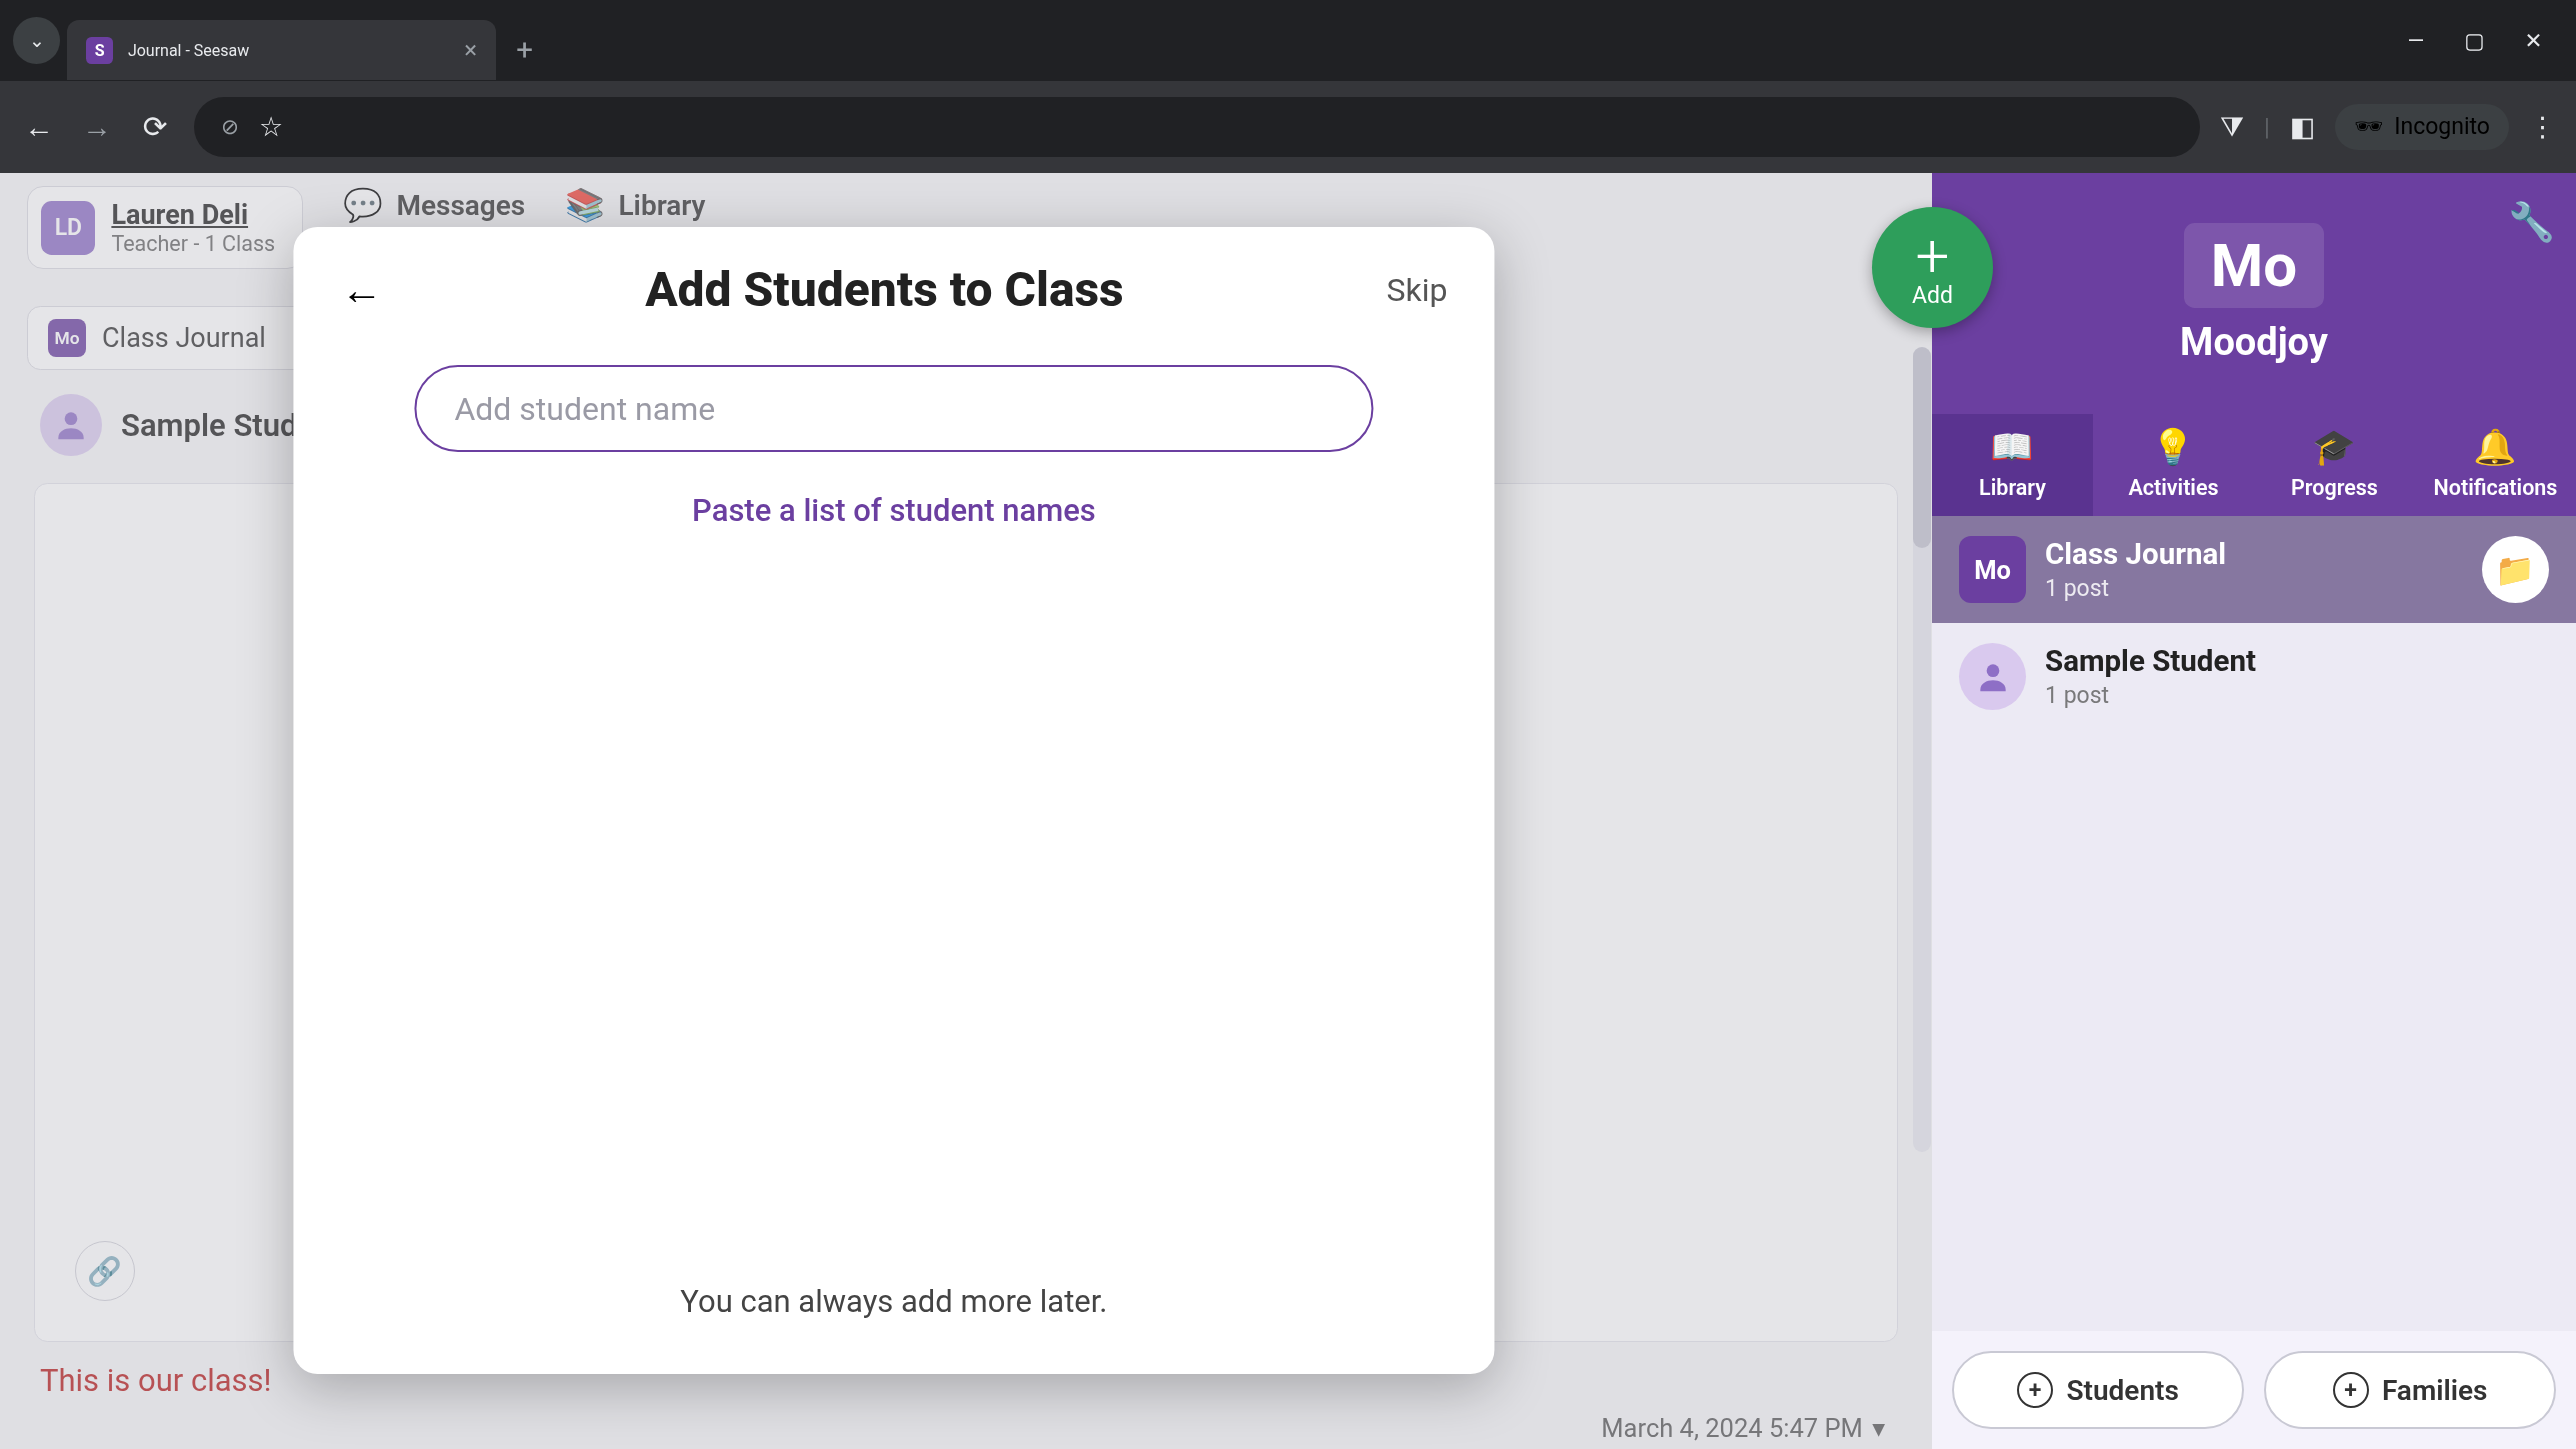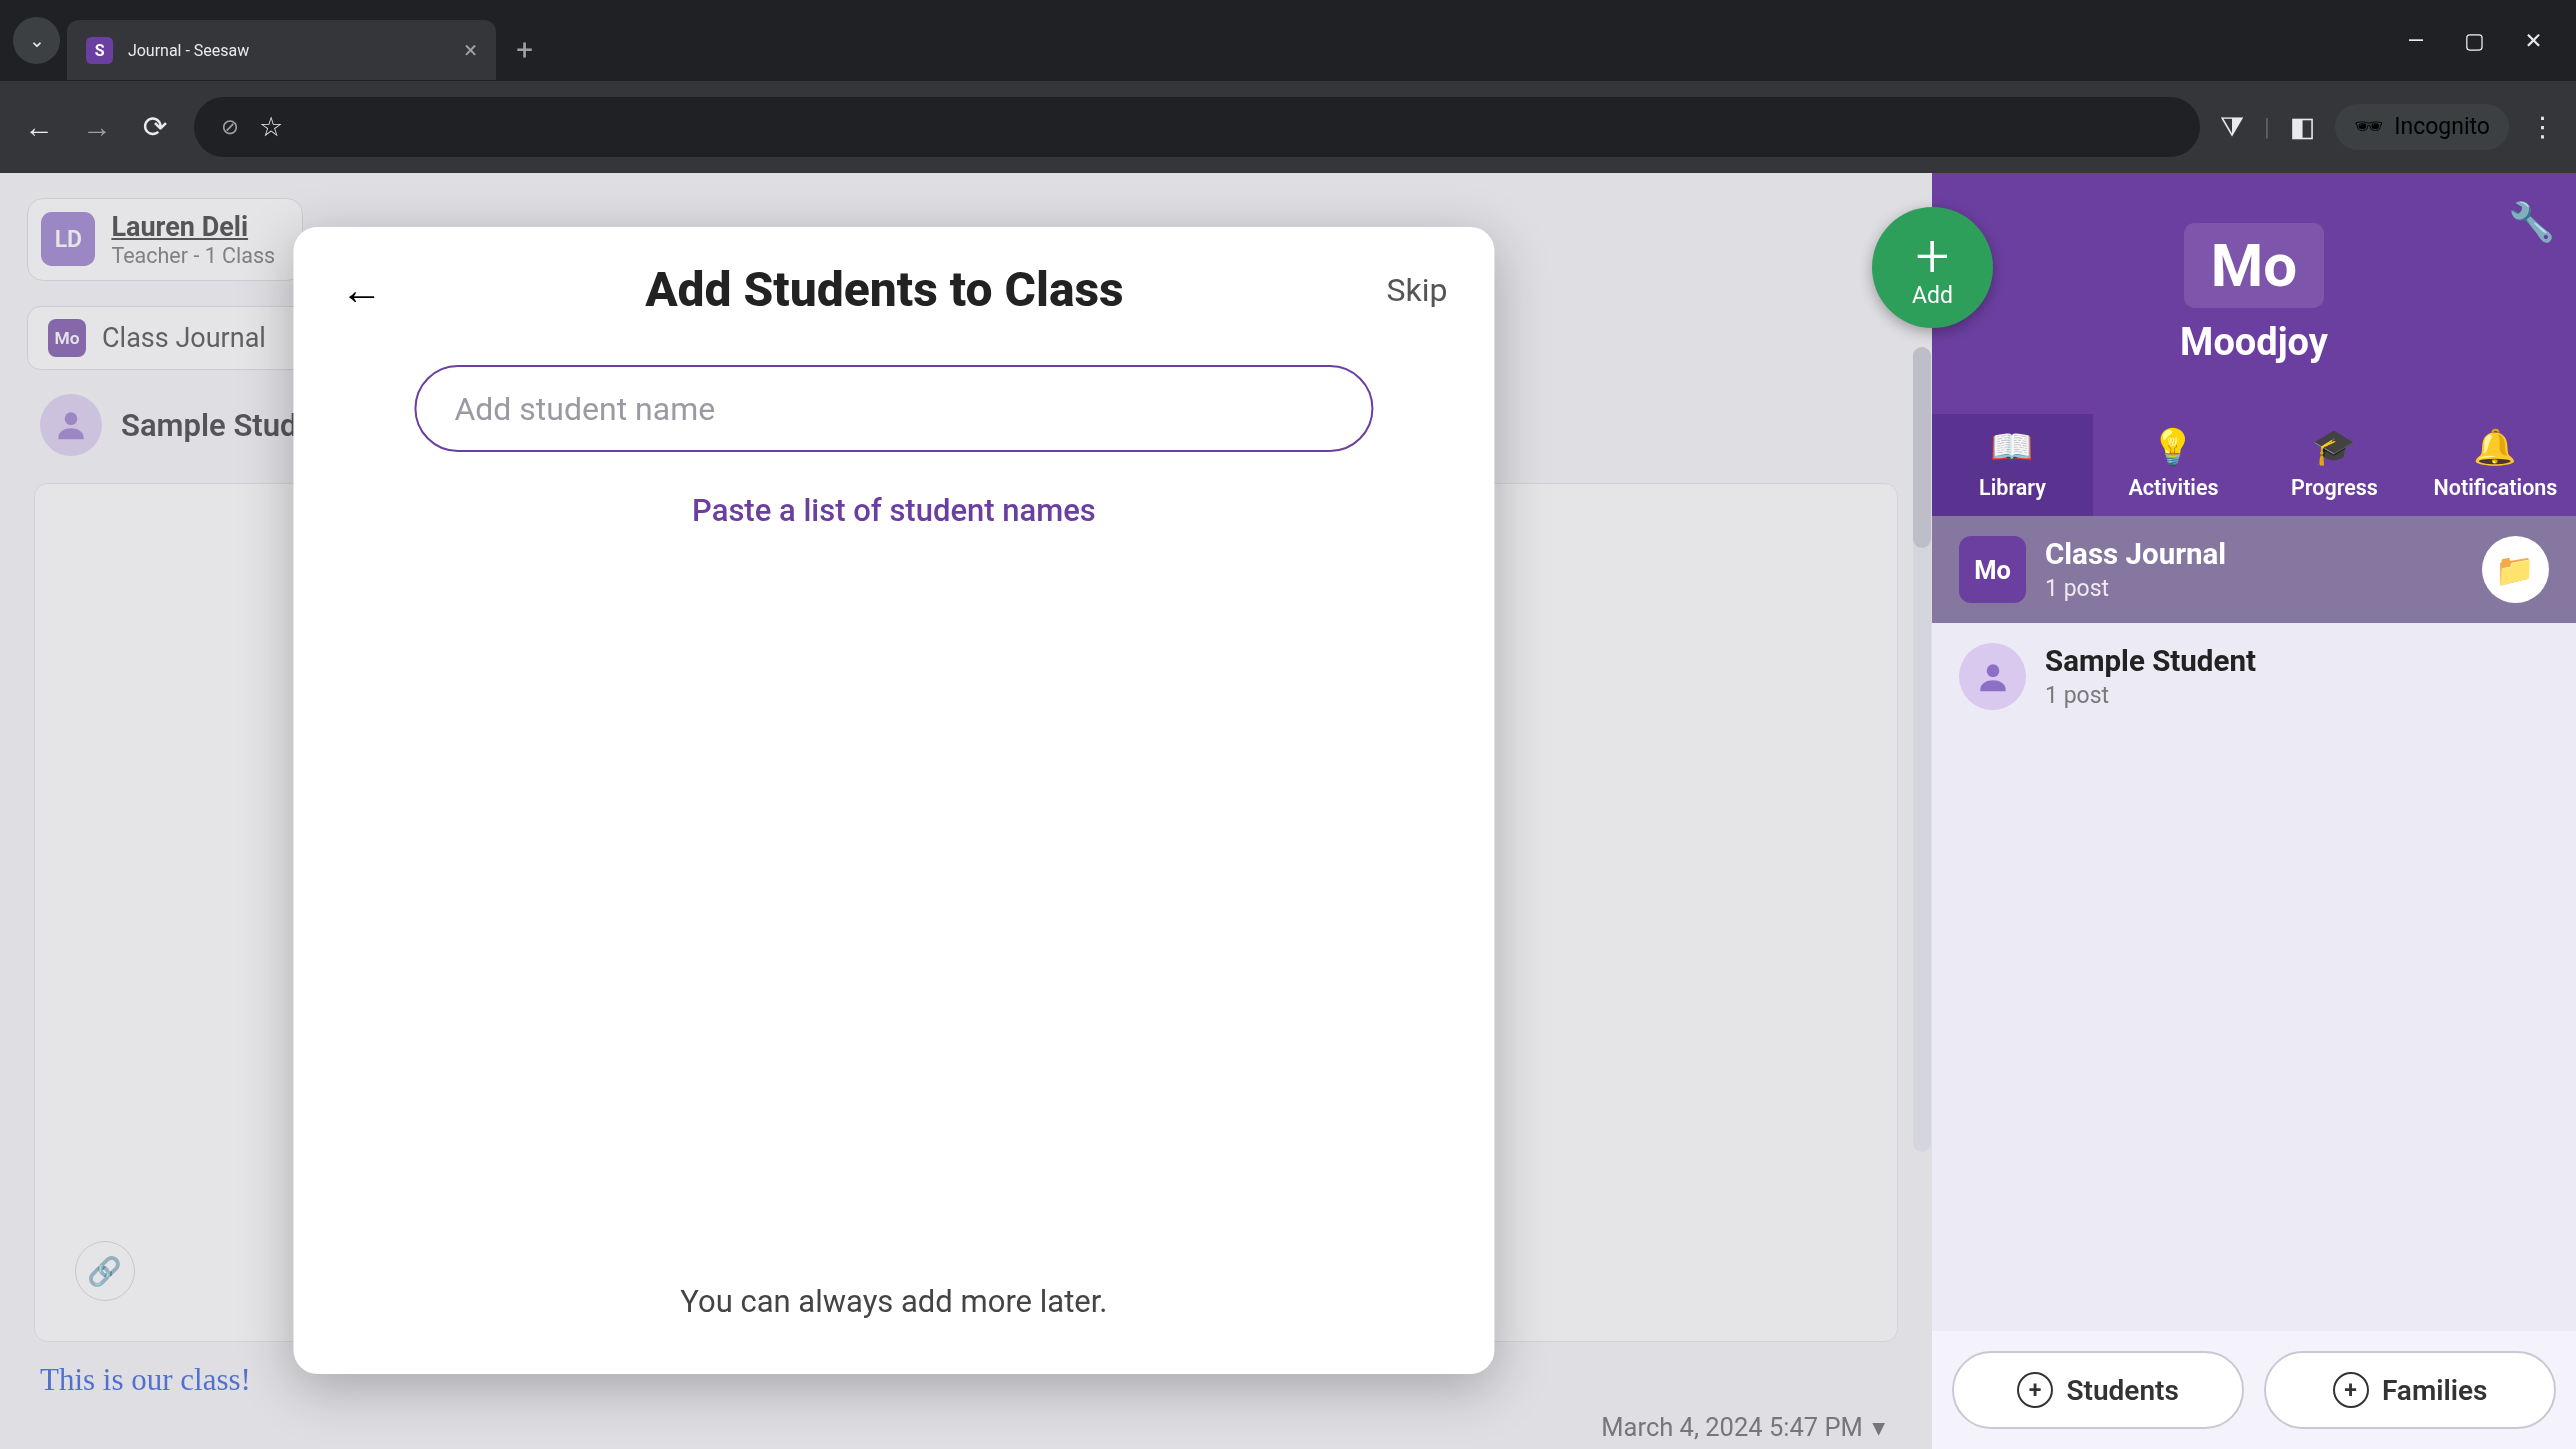--- a/index.html
+++ b/index.html
@@ -26,21 +26,21 @@
 .incognito-pill { display: flex; align-items: center; gap: 10.7px; background: #3c4043; padding: 9.4px 19px; border-radius: 27px; font-size: 23px; }
 .addr-icon { font-size: 27px; color: #e8eaed; }
 .addr-sep { color: #5f6368; font-size: 24px; }
 
 
 .app { position: relative; width: 100%; height: calc(1449px - 173px); background: #f6f6f8; display: flex; }
 .app-left { flex: 1; position: relative; }
 .app-right { width: 644px; background: #f4f2fb; display: flex; flex-direction: column; position: relative; }
 
 
-.left-hdr { height: 121px; display: flex; align-items: flex-end; padding: 13.4px 27px; gap: 40px; }
+.left-hdr { height: 121px; display: flex; align-items: flex-start; padding: 13.4px 27px; gap: 40px; }
 .user-chip { display: flex; align-items: center; gap: 16px; border: 1.3px solid #d9d9e0; border-radius: 16px; padding: 12px 27px 12px 13.4px; background: #fff; }
 .user-avatar { width: 54px; height: 54px; border-radius: 10.7px; background: #8e6fc6; color: #fff; display: flex; align-items: center; justify-content: center; font-size: 23px; font-weight: 600; }
 .user-info { display: flex; flex-direction: column; }
 .user-name { font-size: 27px; font-weight: 700; color: #222; text-decoration: underline; }
 .user-role { font-size: 21.5px; color: #666; }
 .hdr-item { display: flex; align-items: center; gap: 13.4px; font-size: 28px; color: #333; font-weight: 600; }
 .hdr-icon { font-size: 32px; }
 
 
 .journal-row { height: 87px; display: flex; align-items: center; padding: 0 27px; gap: 13.4px; }
@@ -55,21 +55,21 @@
 .student-row { display: flex; align-items: center; gap: 19px; padding: 13.4px 40px; }
 .stud-avatar { width: 62px; height: 62px; border-radius: 50%; background: #d9c9ee; display: flex; align-items: center; justify-content: center; }
 .stud-avatar svg { width: 38px; height: 38px; }
 .stud-name { font-size: 31px; font-weight: 600; color: #222; }
 
 
 .post-area { margin: 13.4px 34px 0; background: #fff; border: 1.3px solid #e2e2ea; border-radius: 13.4px; padding: 27px; height: 859px; position: relative; }
 .post-circle { width: 671px; height: 671px; border-radius: 50%; background: #cfe6ef; margin: 0 auto; position: relative; }
 .link-pill { position: absolute; bottom: 40px; left: 40px; width: 60px; height: 60px; border-radius: 50%; background: #fff; border: 1.3px solid #d0d0d8; display: flex; align-items: center; justify-content: center; font-size: 28px; color: #555; }
 
-.post-caption { padding: 20px 40px 0; font-size: 31px; color: #1d4ed8; font-family: Liberation Serif, serif; }
+.post-caption { padding: 20px 40px 0; font-size: 31px; color: #b91c1c; }
 .post-date-row { display: flex; justify-content: flex-end; align-items: center; gap: 9.4px; padding: 13.4px 47px 0; font-size: 25.5px; color: #555; }
 
 
 .right-hdr { height: 241px; background: #6b3fa0; color: #fff; position: relative; display: flex; flex-direction: column; align-items: center; justify-content: center; }
 .add-btn { position: absolute; left: -60px; top: 34px; width: 121px; height: 121px; border-radius: 50%; background: #2e9e5b; color: #fff; display: flex; flex-direction: column; align-items: center; justify-content: center; box-shadow: 0 4px 13.4px rgba(0,0,0,.3); }
 .add-plus { font-size: 60px; line-height: 1; font-weight: 300; }
 .add-label { font-size: 23px; margin-top: -4px; }
 .wrench { position: absolute; right: 20px; top: 27px; font-size: 38px; color: #e8dcf9; }
 .right-mo { font-size: 60px; font-weight: 700; background: rgba(255,255,255,.12); padding: 6.7px 27px; border-radius: 10.7px; margin-bottom: 12px; }
 .right-class { font-size: 38px; font-weight: 700; }

